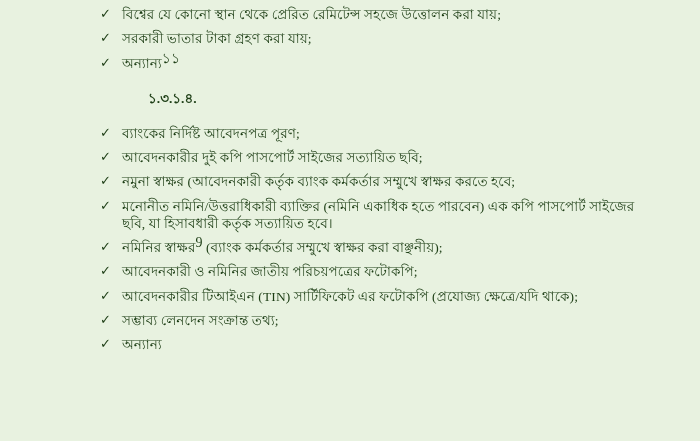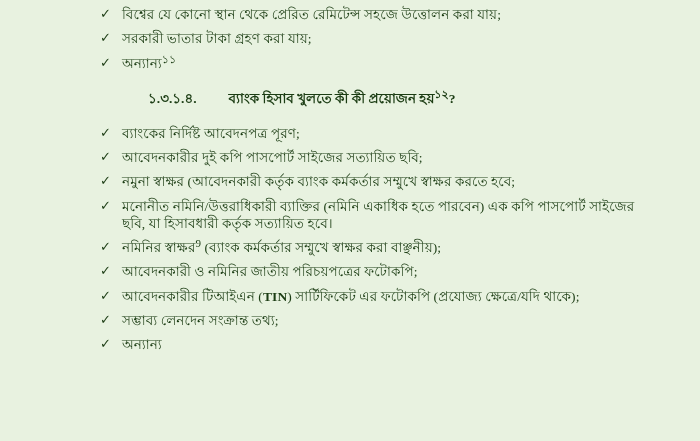--- a/index.html
+++ b/index.html
@@ -48,41 +48,41 @@
   .heading-row {
     display: flex;
     align-items: baseline;
     margin: 16px 0 14px 0;
     padding-left: 48px;
     font-weight: bold;
     font-size: 13.5px;
   }
   .heading-num {
     flex: 0 0 auto;
-    margin-right: 32px;
+    margin-right: 42px;
   }
   .heading-text {
     flex: 0 1 auto;
   }
   sup {
-    font-size: 11px;
+    font-size: 14px;
     vertical-align: super;
     line-height: 0;
   }
   .para {
     margin: 0 0 16px 0;
     padding-left: 22px;
     font-size: 13.5px;
     line-height: 1.3;
   }
   .group-two {
     margin-top: 2px;
   }
   .item-text b {
-    font-weight: bold;
+    font-weight: normal;
     text-align: right;
   }
 </style>
 </head>
 <body>
 
 <div class="page">
 
   <ul class="bullet-list">
     <li class="bullet-item">
@@ -94,21 +94,20 @@
       <span class="item-text">সরকারী ভাতার টাকা গ্রহণ করা যায়;</span>
     </li>
     <li class="bullet-item">
       <span class="check">✓</span>
       <span class="item-text"><span>অন্যান্য</span><sup>১১</sup></span>
     </li>
   </ul>
 
   <div class="heading-row">
     <span class="heading-num">১.৩.১.৪.</span>
-    <span class="heading-text"><span>ব্যাংক হিসাব খুলতে কী কী প্রয়োজন হয়</span><sup>১২</sup><span>?</span></span>
   </div>
 
 
   <ul class="bullet-list group-two">
     <li class="bullet-item">
       <span class="check">✓</span>
       <span class="item-text">ব্যাংকের নির্দিষ্ট আবেদনপত্র পূরণ;</span>
     </li>
     <li class="bullet-item">
       <span class="check">✓</span>

